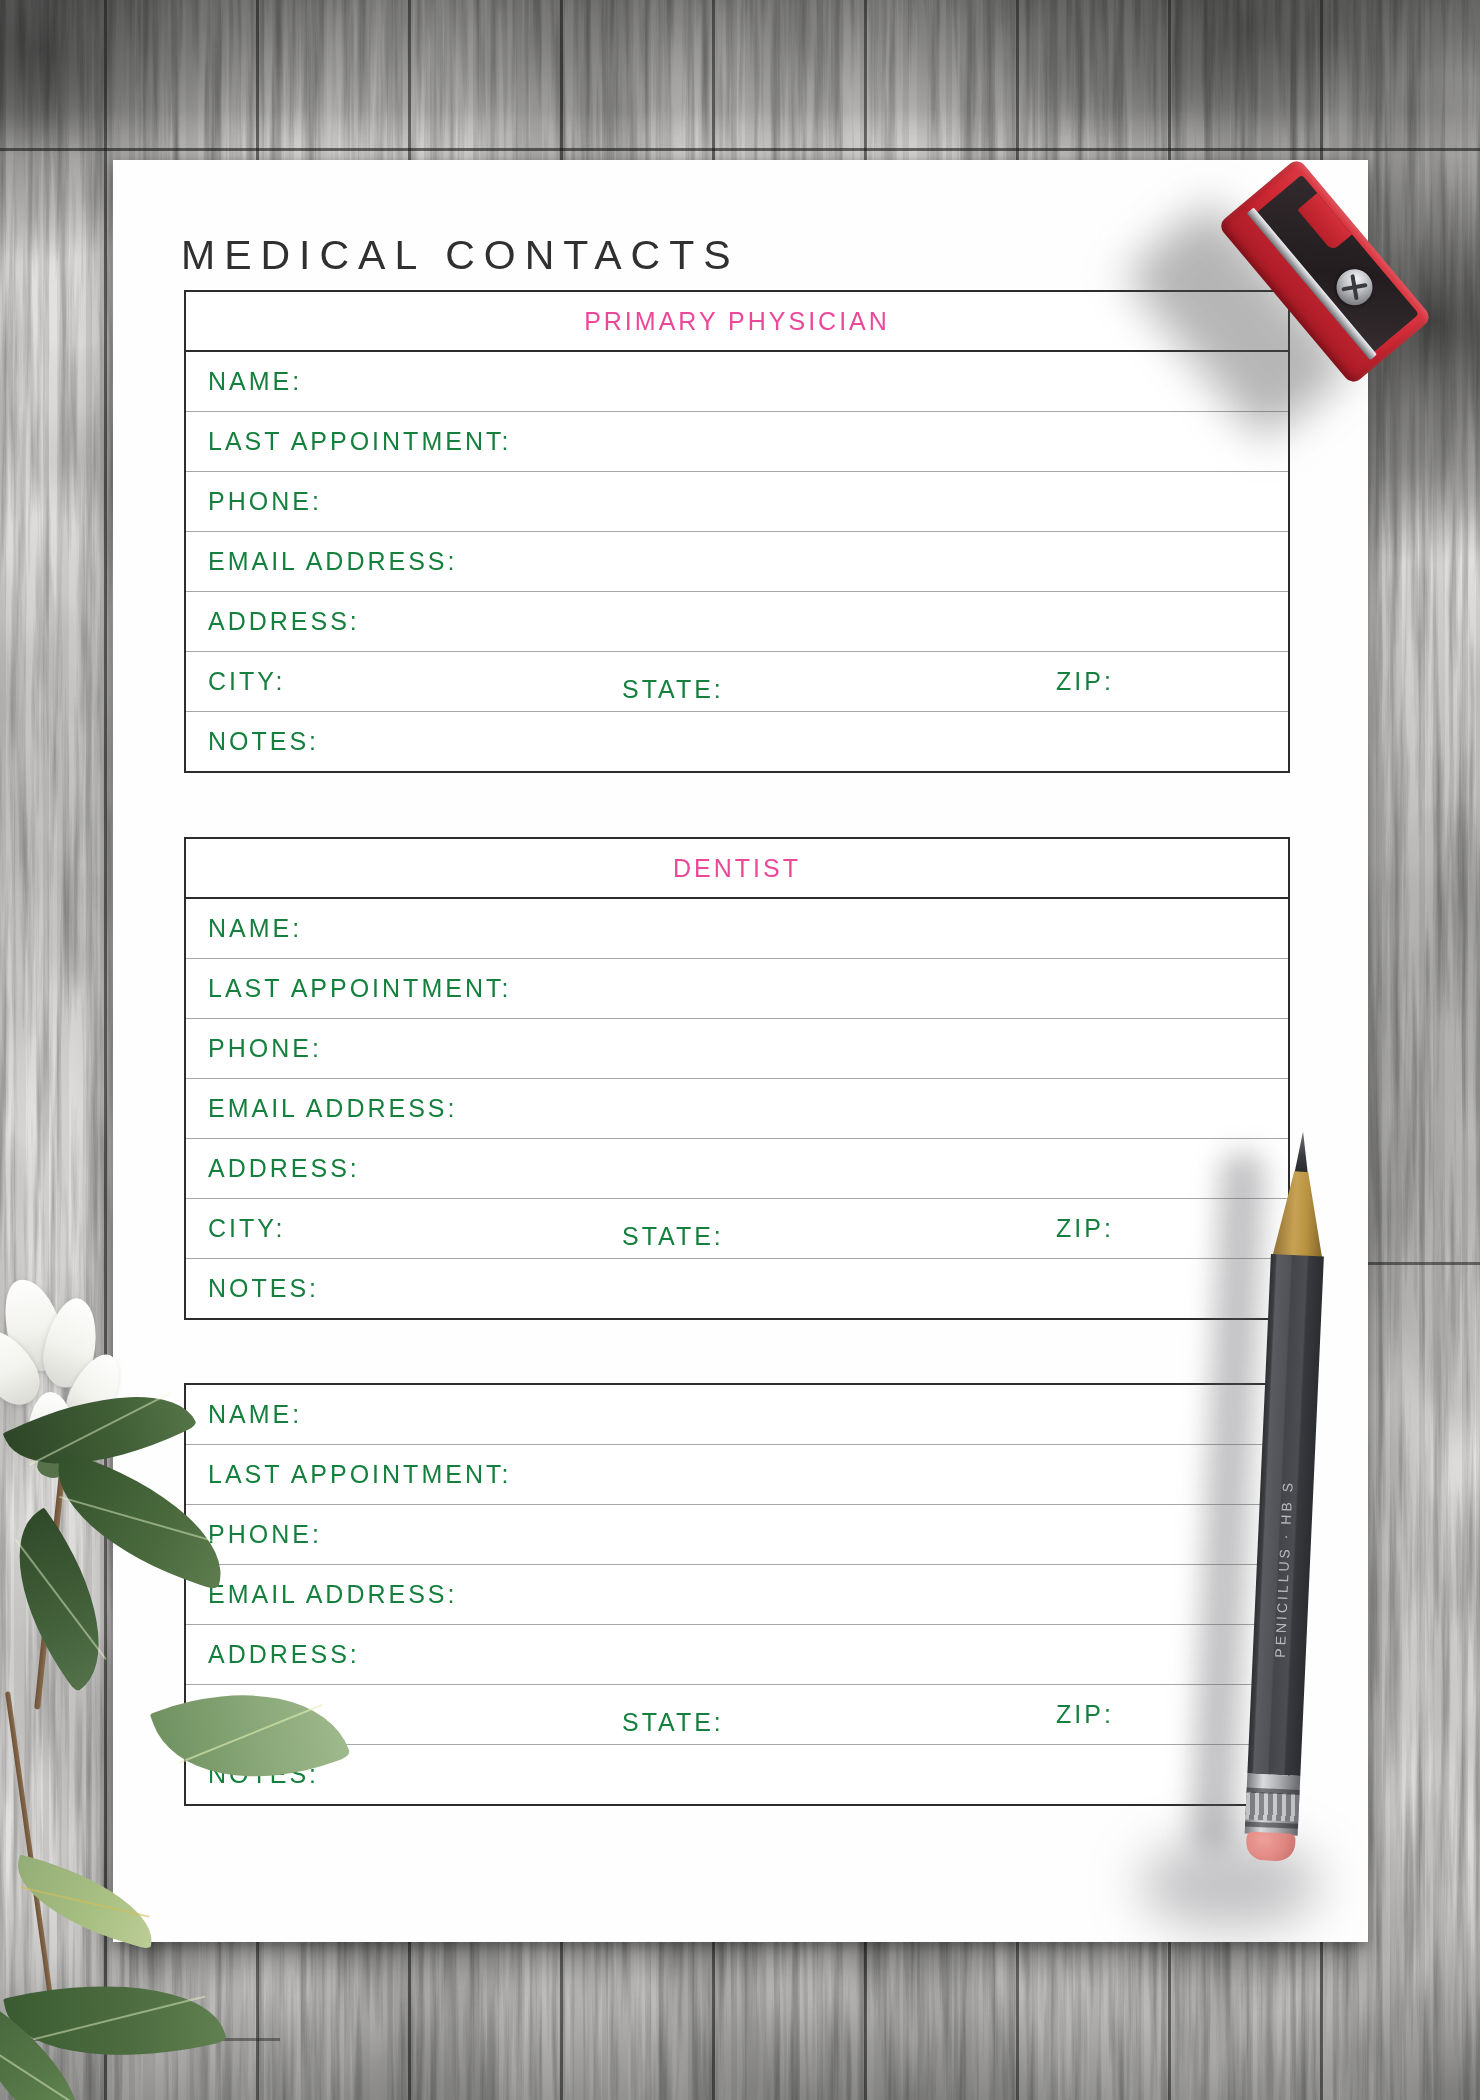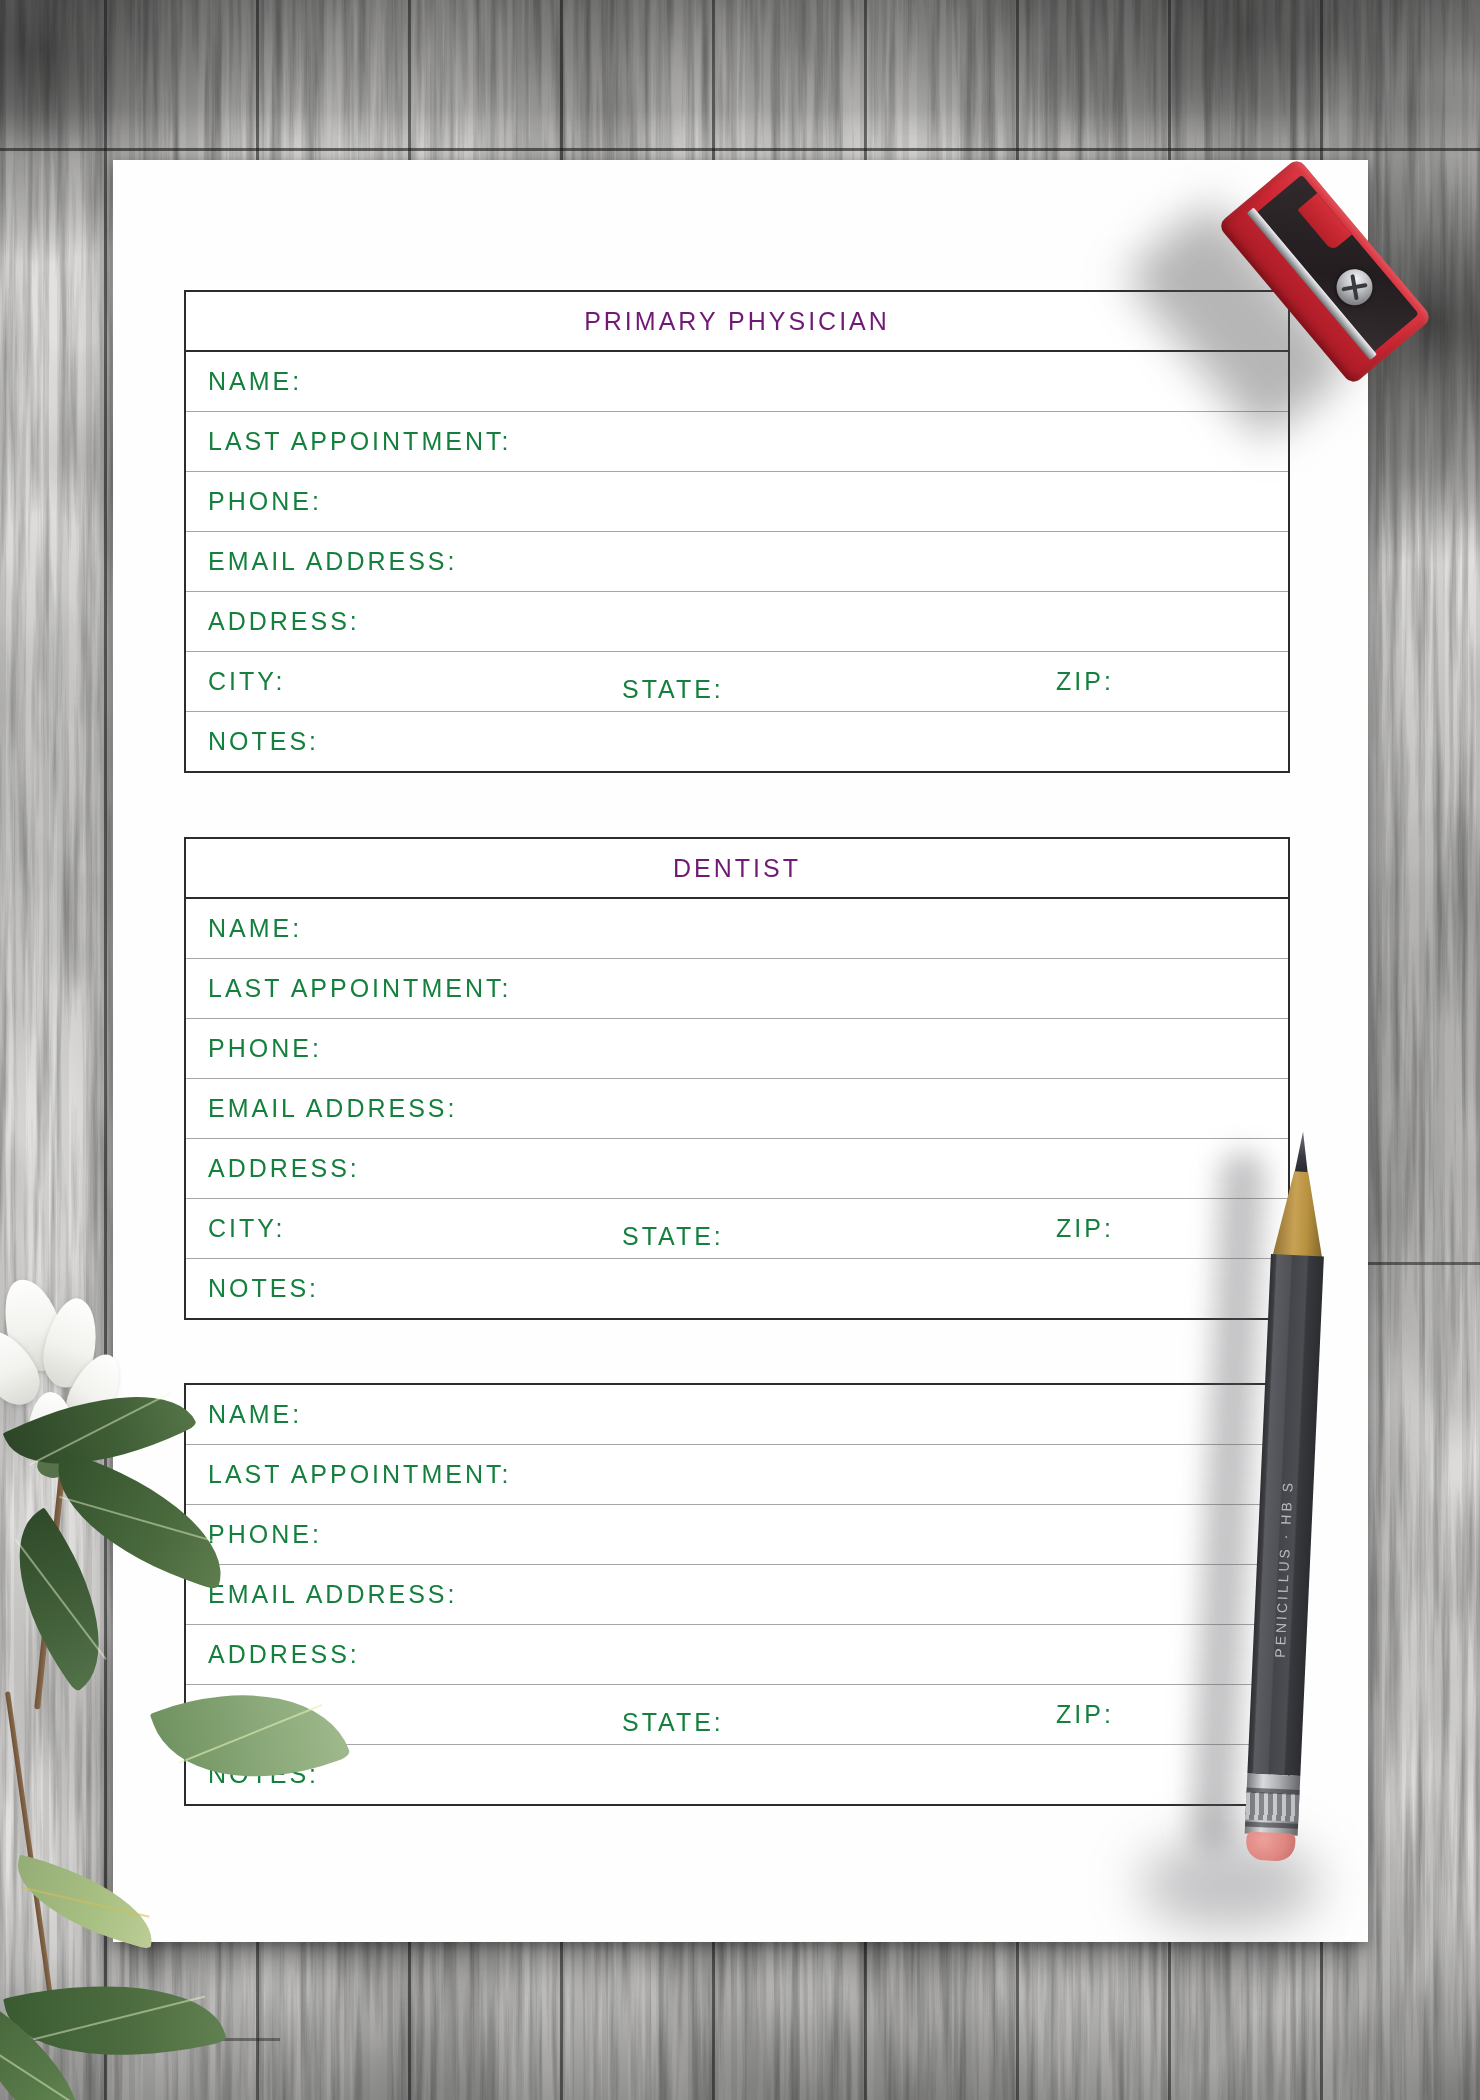--- a/index.html
+++ b/index.html
@@ -30,21 +30,21 @@
   
   .paper{position:absolute;left:113px;top:160px;width:1255px;height:1782px;background:#fefefe;
     box-shadow:0 16px 44px rgba(0,0,0,.45), 0 4px 12px rgba(0,0,0,.30);}
   .page-title{position:absolute;left:68px;top:72px;font-size:41px;font-weight:300;
     letter-spacing:9px;color:#303030;white-space:nowrap;}
 
   .contact-table{position:absolute;left:71px;width:1106px;border:2px solid #2c2c2c;
     background:#fff;box-sizing:border-box;}
   .t1{top:130px;} .t2{top:677px;} .t3{top:1223px;}
   .section-header{height:58px;border-bottom:2px solid #2c2c2c;display:flex;align-items:center;
-    justify-content:center;font-size:25px;font-weight:300;letter-spacing:3px;color:#701a75;}
+    justify-content:center;font-size:25px;font-weight:300;letter-spacing:3px;color:#ec4899;}
   .field-row{position:relative;height:59px;border-bottom:1px solid #a6a6a6;display:flex;
     align-items:center;padding-left:22px;font-size:25px;font-weight:300;letter-spacing:3px;color:#15803d;}
   .field-row:last-child{border-bottom:none;}
   .pos-state{position:absolute;left:436px;margin-top:16px;}
   .pos-zip{position:absolute;left:870px;}
 
   
   .shadow-sharpener{position:absolute;left:1128px;top:262px;width:220px;height:118px;
     background:rgba(80,80,83,.42);filter:blur(22px);transform:rotate(50deg);border-radius:18px;}
   .shadow-pencil{position:absolute;left:1206px;top:1152px;width:44px;height:700px;
@@ -147,20 +147,21 @@
       <feColorMatrix type="matrix" values="0 0 0 0 0  0 0 0 0 0  0 0 0 0 0  0.9 0 0 0 -0.35"></feColorMatrix>
     </filter>
     <rect width="1480" height="2100" filter="url(#grainStreaks)" opacity="0.5"></rect>
     <rect width="1480" height="2100" filter="url(#grainMottle)" opacity="0.45"></rect>
   </svg>
   <div class="seam-h seam-1"></div>
   <div class="seam-h seam-2"></div>
   <div class="seam-h seam-3"></div>
 
   <div class="paper">
+    <div class="page-title">MEDICAL CONTACTS</div>
 
     <div class="contact-table t1">
       <div class="section-header">PRIMARY PHYSICIAN</div>
       <div class="field-row">
           <span>NAME:</span>
         </div>
       <div class="field-row">
           <span>LAST APPOINTMENT:</span>
         </div>
       <div class="field-row">

